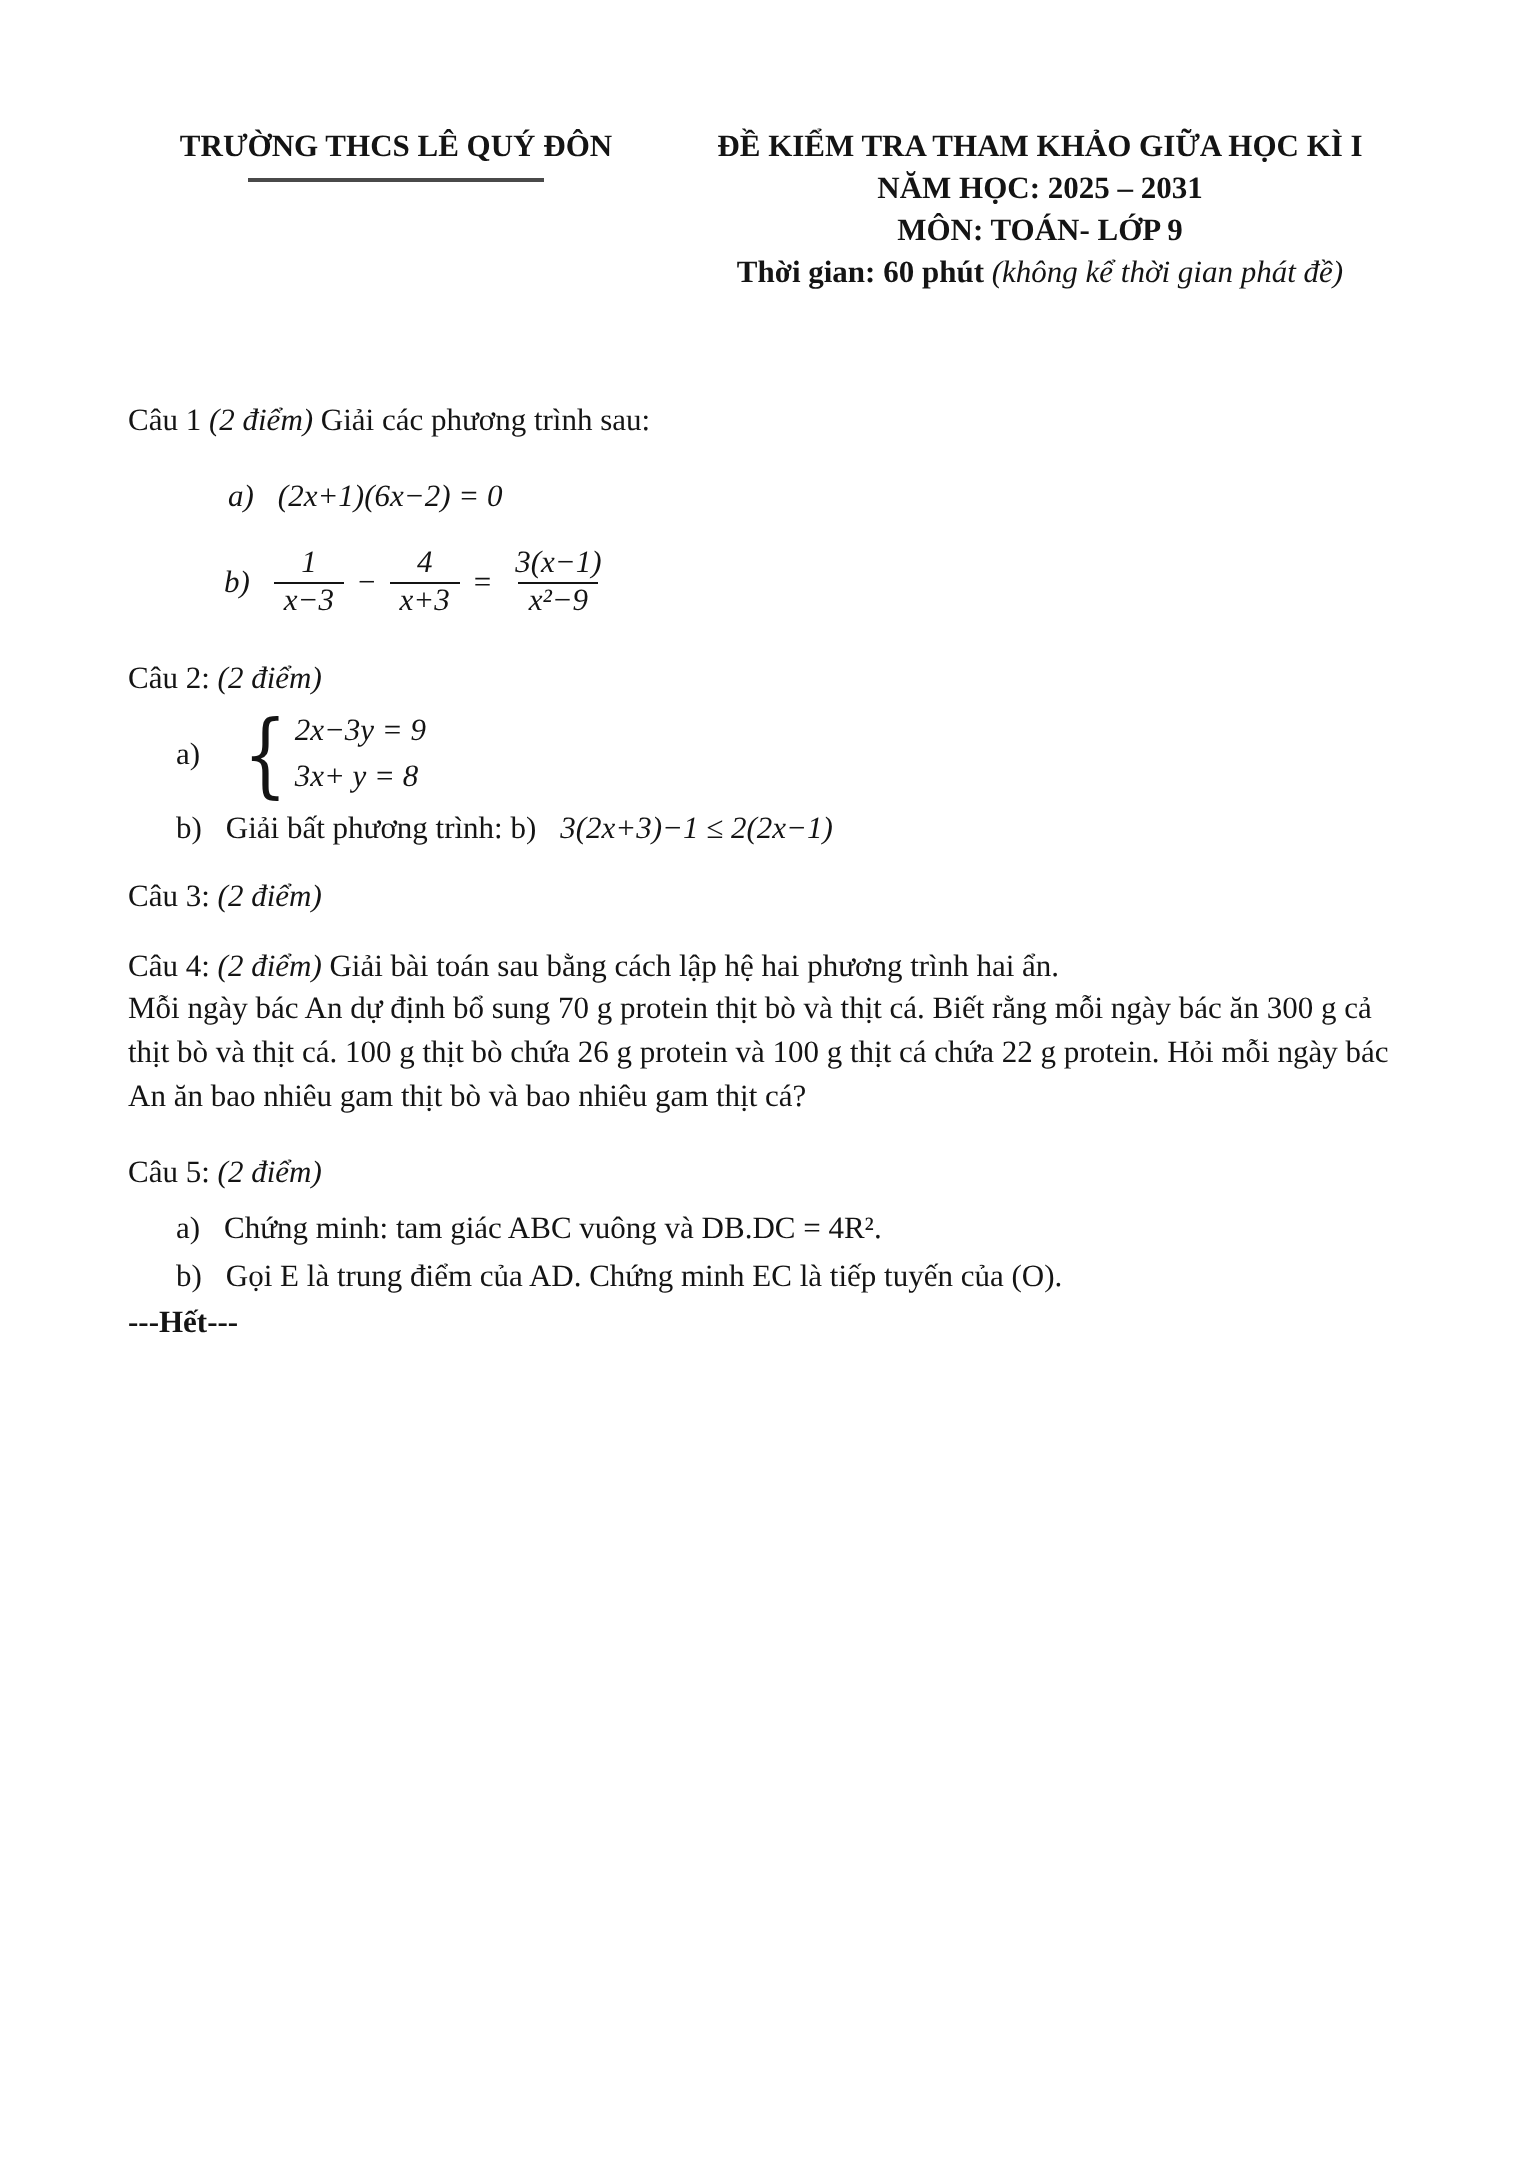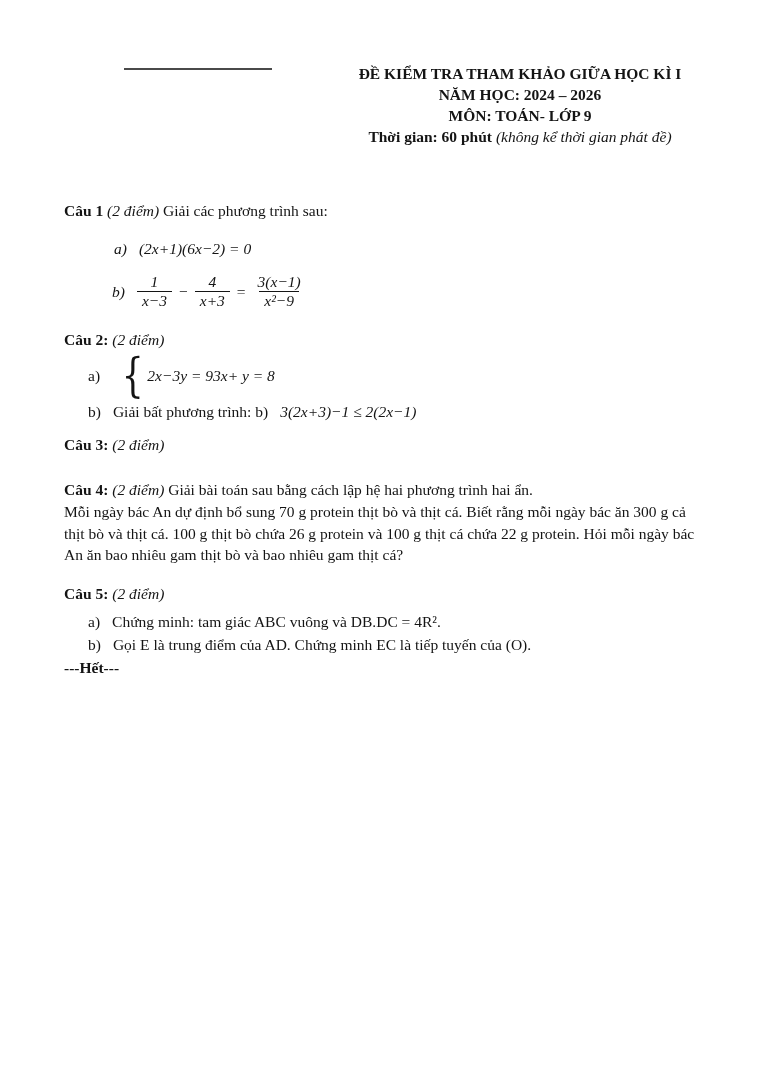--- a/index.html
+++ b/index.html
@@ -16,72 +16,73 @@
 
   
   .hdr { display:flex; }
   .hdr-left { width:268px; text-align:center; font-weight:bold; line-height:1.35; }
   .hdr-right { flex:1; text-align:center; font-weight:bold; line-height:1.35; }
   .school-rule { width:148px; height:2px; background:#4a4a4a; margin:4px auto 0 auto; }
   .time-note { font-weight:normal; font-style:italic; }
 
   
   .qhead { margin:0; }
-  .qlabel { font-weight:bold; }
+  .qlabel { font-weight:normal; }
   .qpoints { font-style:italic; }
   .math { font-style:italic; }
   p.body-text { margin:0; }
   .nowrap { white-space:nowrap; }
 
   .item-row { display:flex; align-items:center; }
   .item-label { font-style:italic; }
 
   
   .frac { display:inline-flex; flex-direction:column; align-items:center;
           font-style:italic; line-height:1.15; }
   .frac .num { padding:0 5px; }
   .frac .den { border-top:1.6px solid #141414; padding:0 5px; }
   .op { padding:0 7px; font-style:normal; }
 
   
   .system { display:inline-flex; align-items:center; margin-left:6px; }
   .brace { font-size:46px; font-weight:400; line-height:0.9;
            transform:scaleX(0.75); font-family:"DejaVu Serif", serif; }
-  .sys-lines { display:flex; flex-direction:row; line-height:1.45;text-align:center; }
+  .sys-lines { display:flex; flex-direction:column; line-height:1.45; }
 
   
   .mt-q1head { margin-top:52px; }
   .mt-q1a    { margin-top:17px; padding-left:50px; }
   .mt-q1b    { margin-top:13px; padding-left:48px; }
   .mt-q2head { margin-top:19px; }
   .mt-q2a    { margin-top:5px;  padding-left:24px; }
   .mt-q2b    { margin-top:4px;  padding-left:24px; }
   .mt-q3head { margin-top:12px; }
   .mt-q3text { margin-top:11px; }
-  .mt-q4head { margin-top:23px; }
+  .mt-q4head { margin-top:13px; }
   .mt-q4para { margin-top:11px; }
   .mt-q5head { margin-top:17px; }
   .mt-q5para { margin-top:11px; }
   .mt-q5a    { margin-top:6px;  padding-left:24px; }
   .mt-q5b    { margin-top:2px;  padding-left:24px; }
   .gap-label { margin-right:12px; }
   .end-line  { margin-top:1px; text-align:left; font-weight:bold; }
 </style>
 </head>
 <body>
 
 <div class="page">
 
   <div class="hdr">
     <div class="hdr-left">
+      <div>TRƯỜNG THCS LÊ QUÝ ĐÔN</div>
       <div class="school-rule"></div>
     </div>
     <div class="hdr-right">
       <div>ĐỀ KIỂM TRA THAM KHẢO GIỮA HỌC KÌ I</div>
-      <div>NĂM HỌC: 2024 – 2026</div>
+      <div>NĂM HỌC: 2025 – 2031</div>
       <div>MÔN: TOÁN- LỚP 9</div>
       <div><span>Thời gian: 60 phút </span><span class="time-note">(không kể thời gian phát đề)</span></div>
     </div>
   </div>
 
   <p class="qhead mt-q1head"><span class="qlabel">Câu 1</span><span class="qpoints"> (2 điểm)</span><span> Giải các phương trình sau:</span></p>
 
   <div class="item-row mt-q1a">
     <span class="item-label gap-label">a)</span>
     <span class="math">(2x+1)(6x−2) = 0</span>

